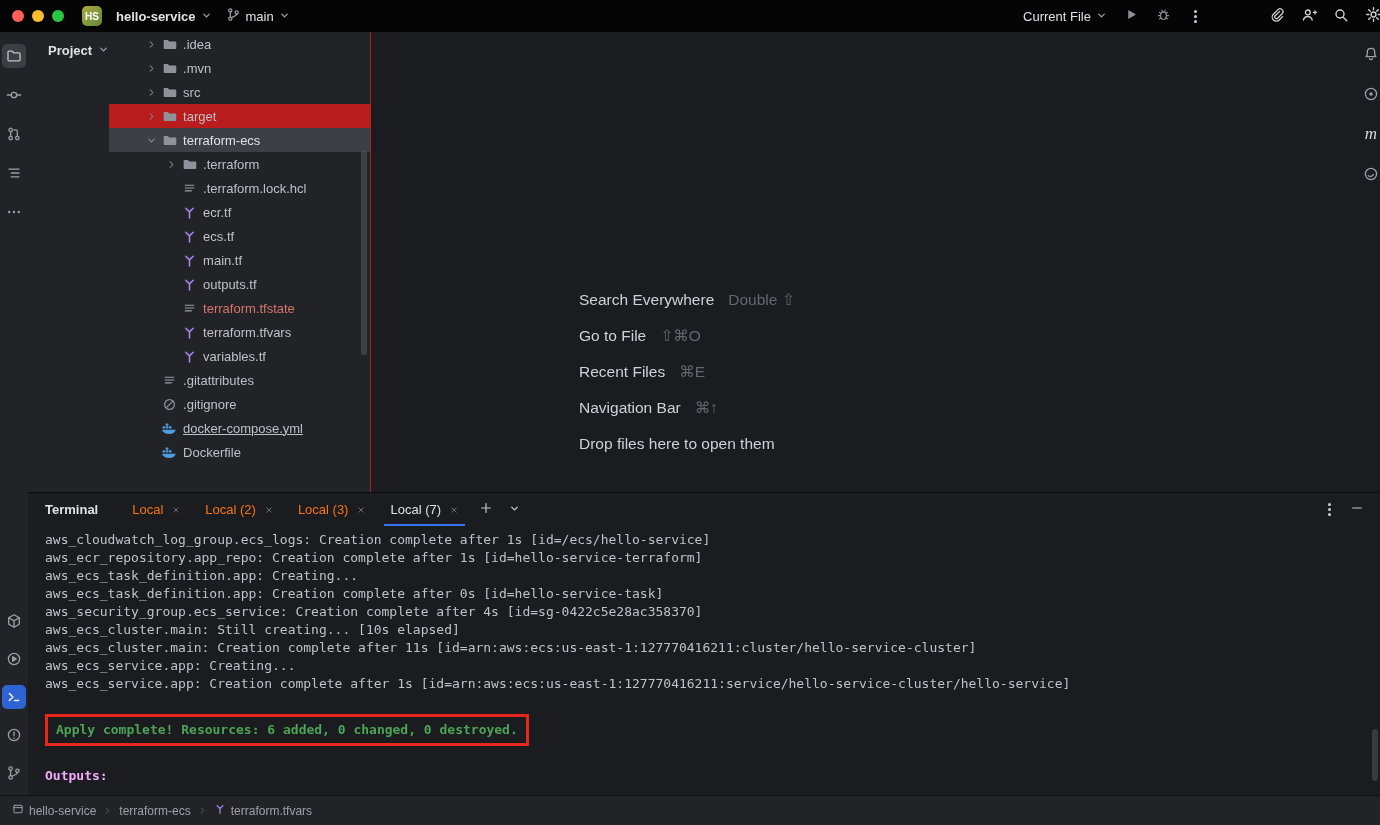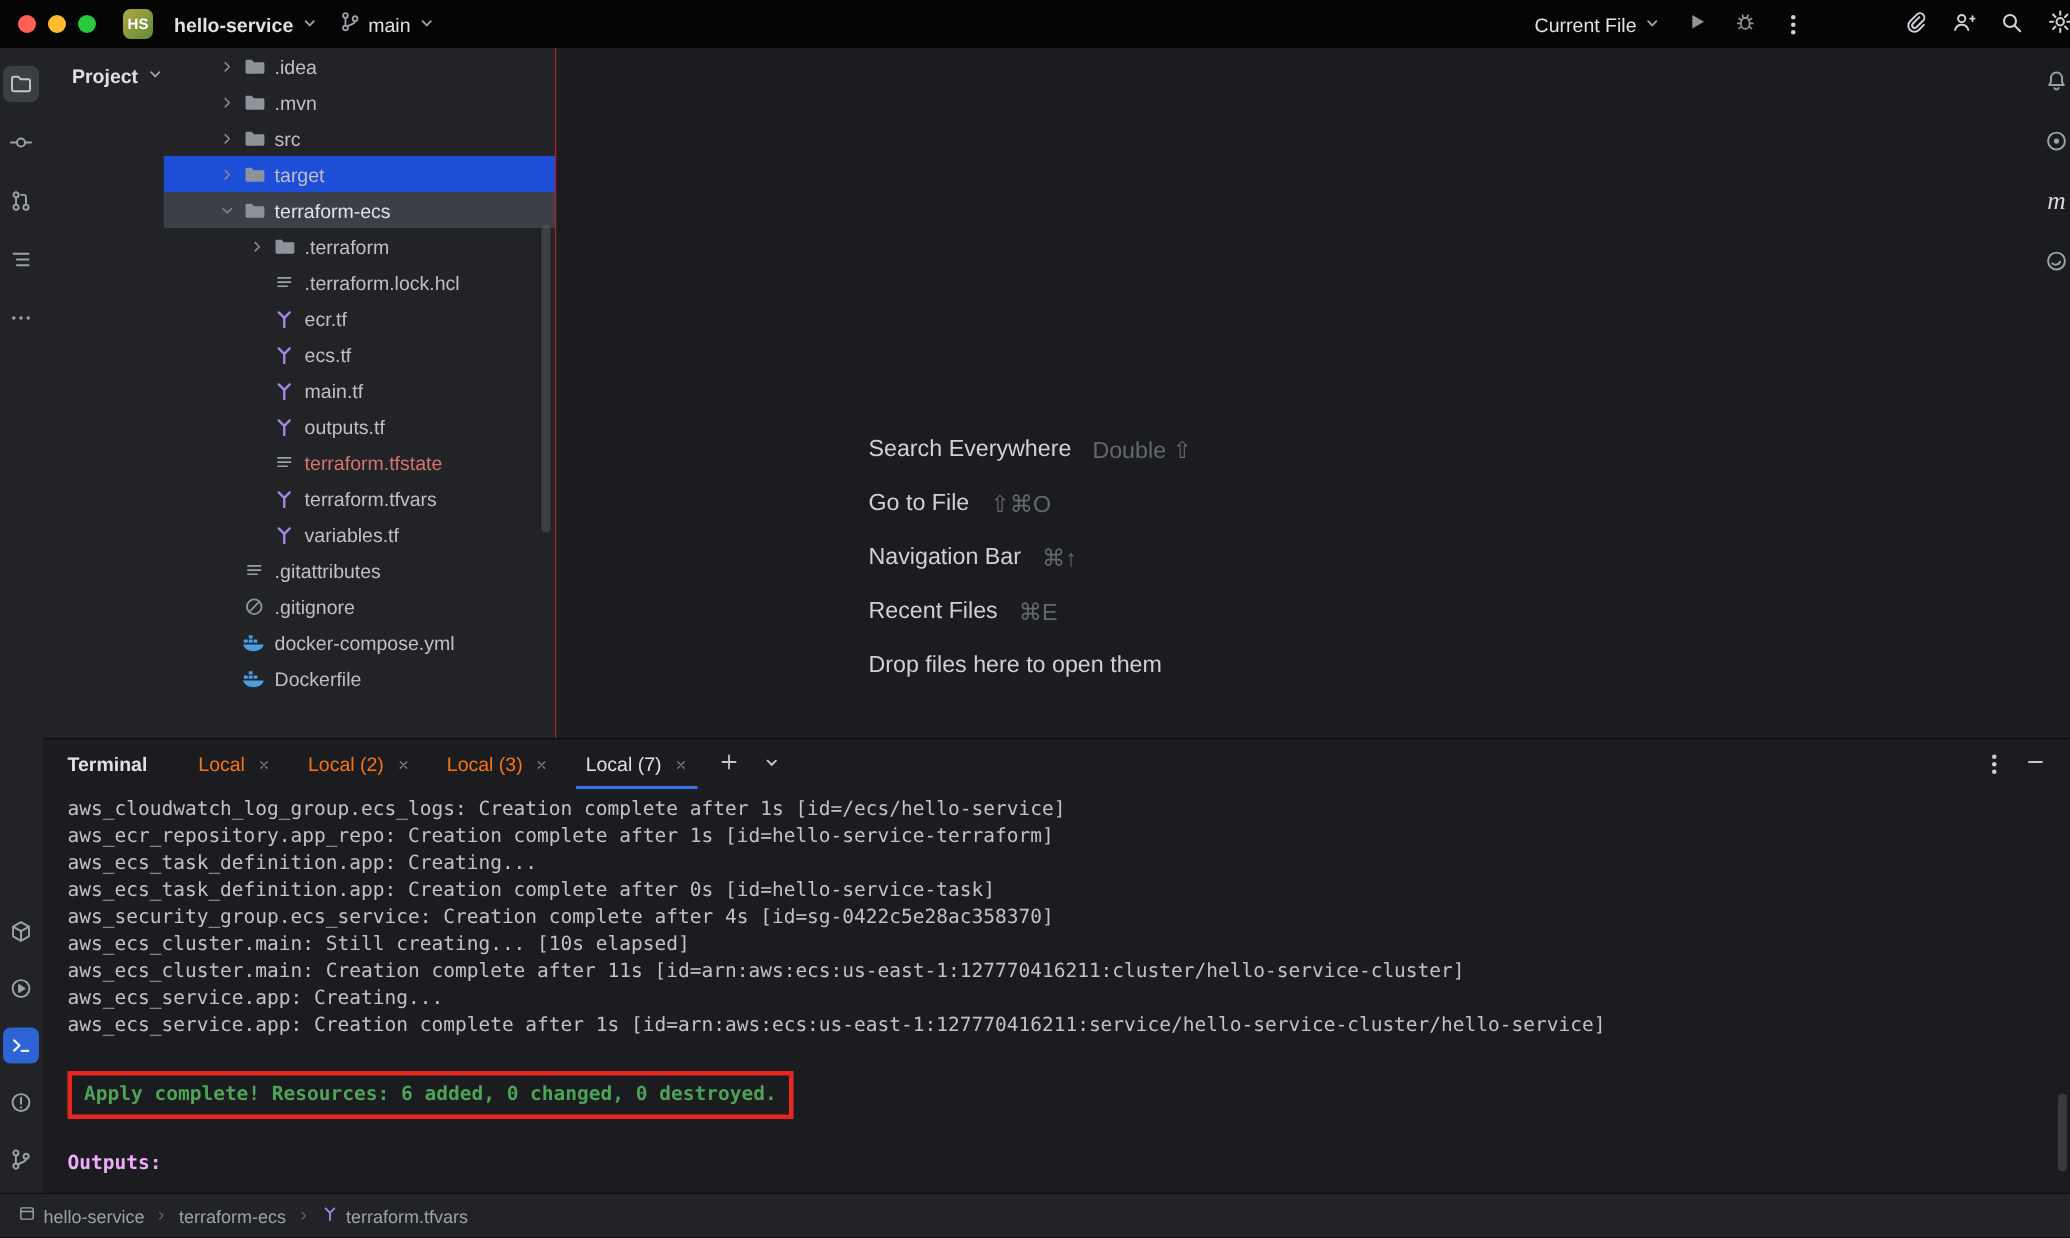--- a/index.html
+++ b/index.html
@@ -45,21 +45,21 @@
   .upper-row{ height:461px; display:flex; border-bottom:1px solid #0d0e10; flex:none; }
 
   
   .project-panel{ width:343px; flex:none; background:#222327; border-right:1px solid #b91c1c;
                   position:relative; display:flex; flex-direction:row; overflow:hidden; }
   .panel-header{ height:37px; flex:none; display:flex; align-items:center; gap:6px;
                  padding-left:20px; font-weight:600; color:#dfe1e5; }
   .tree{ flex:1; overflow:hidden; }
   .tree-row{ height:24px; display:flex; align-items:center; white-space:nowrap; }
   .hl-selected{ background:#3c3f45; }
-  .hl-target{ background:#1d4ed8; }
+  .hl-target{ background:#b91c1c; }
   .chev-slot{ width:16px; flex:none; display:flex; align-items:center; justify-content:center; }
   .ficon{ width:16px; height:16px; flex:none; margin:0 6px 0 2px; display:flex;
           align-items:center; justify-content:center; }
   .tlabel{ color:#bec0c5; }
   .hl-selected .tlabel{ color:#dfe1e5; }
   .c-error{ color:#d5756c; }
   .pp-scroll{ position:absolute; right:3px; top:118px; width:6px; height:205px;
               background:#55575d; opacity:.55; border-radius:3px; }
 
   
@@ -460,21 +460,21 @@
               <div class="tree-row" style="padding-left: 34px;">
                 <span class="chev-slot"></span>
                 <span class="ficon">
                   <svg width="15" height="15" viewBox="0 0 16 16" fill="none" stroke="#8E939B" stroke-width="1.3" stroke-linecap="round" stroke-linejoin="round">
                     <circle cx="8" cy="8" r="5.2"></circle>
                     <path d="M4.6 11.4L11.4 4.6"></path>
                   </svg>
                 </span>
                 <span class="tlabel">.gitignore</span>
               </div>
-              <div class="tree-row" style="padding-left: 34px;">
+              <div class="tree-row" style="padding-left: 34px; text-decoration: underline;">
                 <span class="chev-slot"></span>
                 <span class="ficon">
                   <svg width="16" height="16" viewBox="0 0 16 16" fill="#4A9FE3">
                     <rect x="1.6" y="6.3" width="2.6" height="2.2" rx=".3"></rect>
                     <rect x="4.8" y="6.3" width="2.6" height="2.2" rx=".3"></rect>
                     <rect x="8" y="6.3" width="2.6" height="2.2" rx=".3"></rect>
                     <rect x="4.8" y="3.5" width="2.6" height="2.2" rx=".3"></rect>
                     <path d="M1 9.7h13.8c-.7 2.8-3 4.4-6.7 4.4-3.4 0-6.2-1.5-7.1-4.4z"></path>
                   </svg>
                 </span>
@@ -501,26 +501,26 @@
           <div class="shortcut-list">
               <div class="shortcut-row">
                 <span class="sc-label">Search Everywhere</span>
                 <span class="sc-keys">Double ⇧</span>
               </div>
               <div class="shortcut-row">
                 <span class="sc-label">Go to File</span>
                 <span class="sc-keys">⇧⌘O</span>
               </div>
               <div class="shortcut-row">
+                <span class="sc-label">Recent Files</span>
+                <span class="sc-keys">⌘E</span>
+              </div>
+              <div class="shortcut-row">
                 <span class="sc-label">Navigation Bar</span>
                 <span class="sc-keys">⌘↑</span>
-              </div>
-              <div class="shortcut-row">
-                <span class="sc-label">Recent Files</span>
-                <span class="sc-keys">⌘E</span>
               </div>
               <div class="shortcut-row">
                 <span class="sc-label">Drop files here to open them</span>
               </div>
             </div>
           <div class="right-stripe">
               <button class="stripe-btn">
                 <span class="stripe-ic">
                   <svg width="16" height="16" viewBox="0 0 16 16" fill="none" stroke="#9DA0A8" stroke-width="1.3" stroke-linecap="round" stroke-linejoin="round">
                     <path d="M8 2.3c-2.2 0-3.7 1.6-3.7 3.8v2.6L3.1 10.6h9.8l-1.2-1.9V6.1c0-2.2-1.5-3.8-3.7-3.8z"></path>

